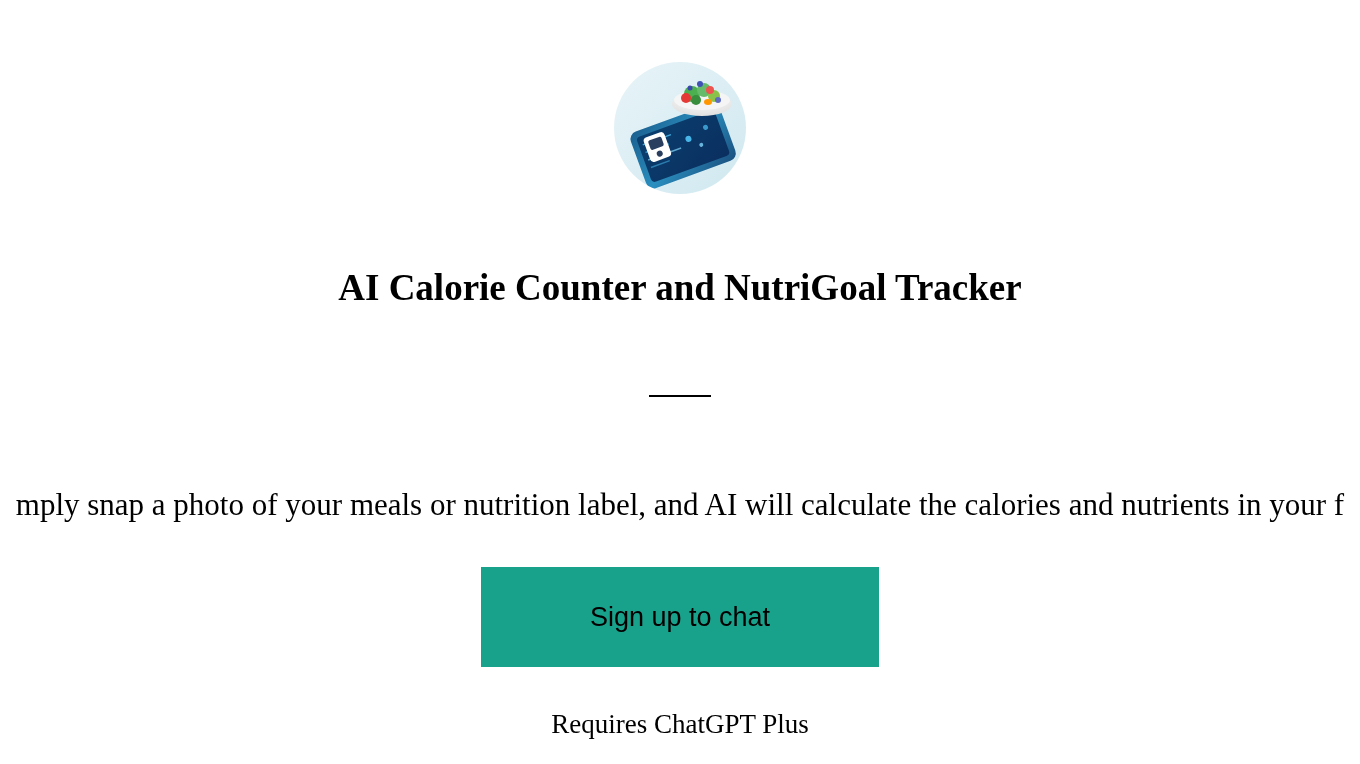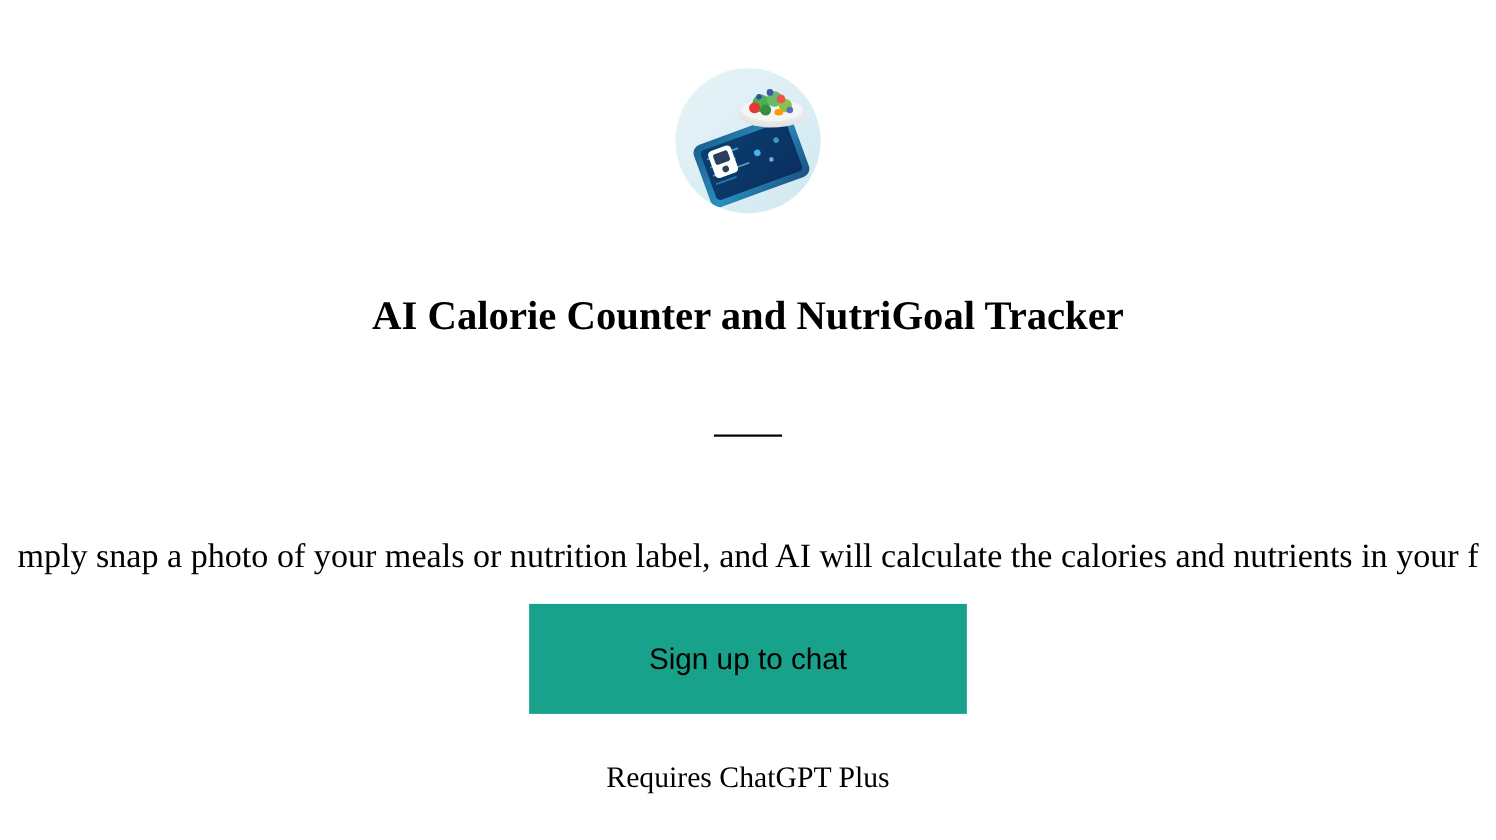--- a/index.html
+++ b/index.html
@@ -46,21 +46,21 @@
     }
     .description {
       margin-top: 90px;
       font-size: 31px;
       font-weight: 400;
       text-align: center;
       white-space: nowrap;
       font-family: Georgia, 'Times New Roman', serif;
     }
     .sign-up-button {
-      margin-top: 26px;
+      margin-top: 44px;
       width: 398px;
       height: 100px;
       background: #19A28B;
       border: none;
       color: #000000;
       font-size: 27px;
       font-family: -apple-system, BlinkMacSystemFont, 'Segoe UI', Helvetica, Arial, sans-serif;
       cursor: pointer;
       display: flex;
       align-items: center;

